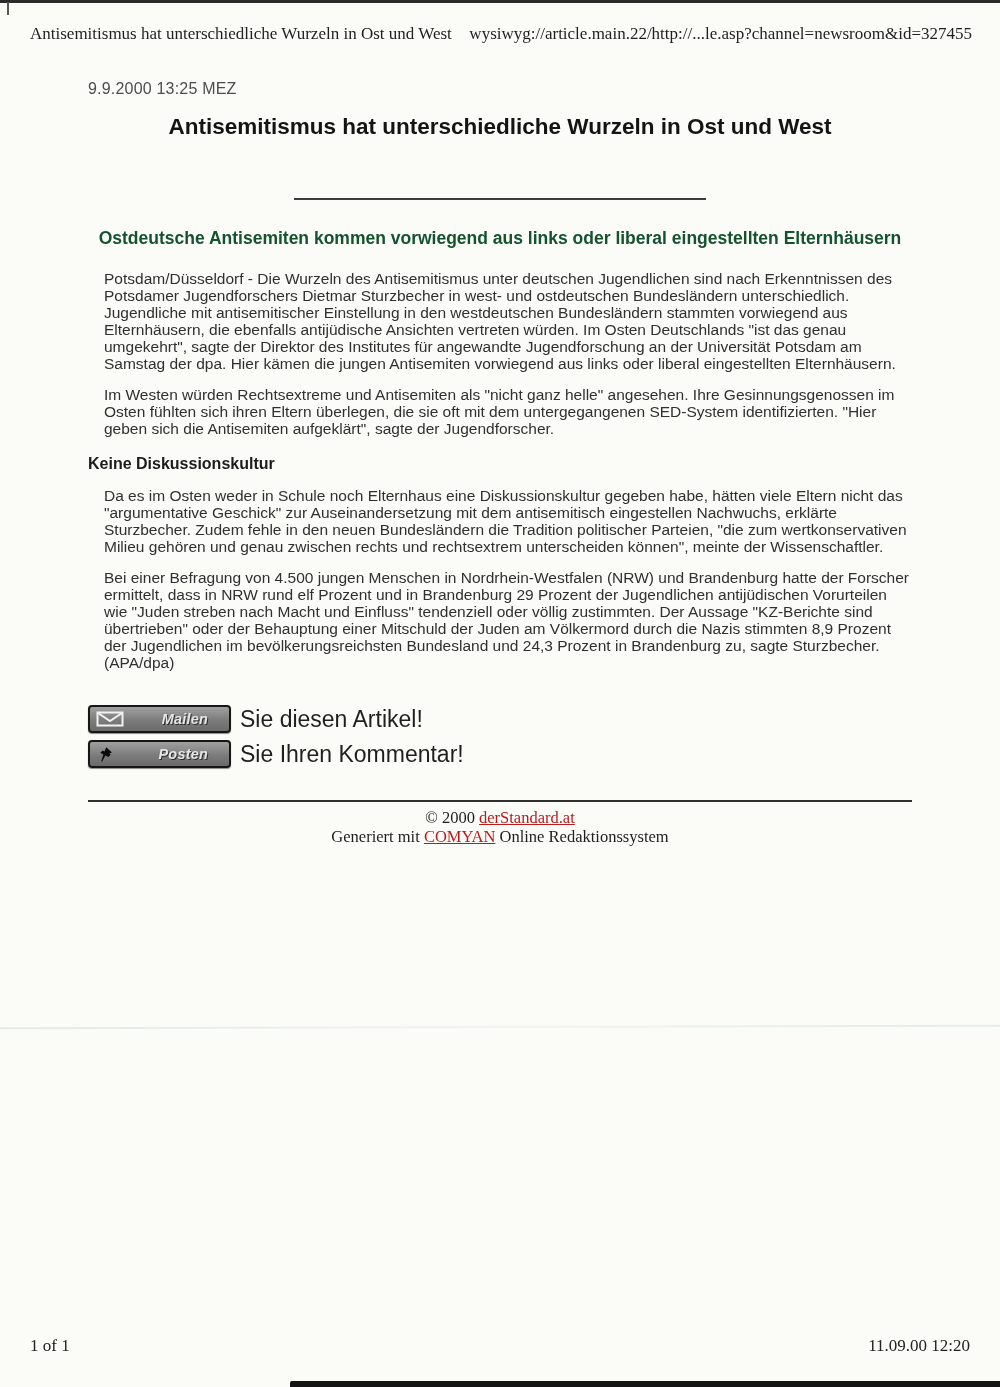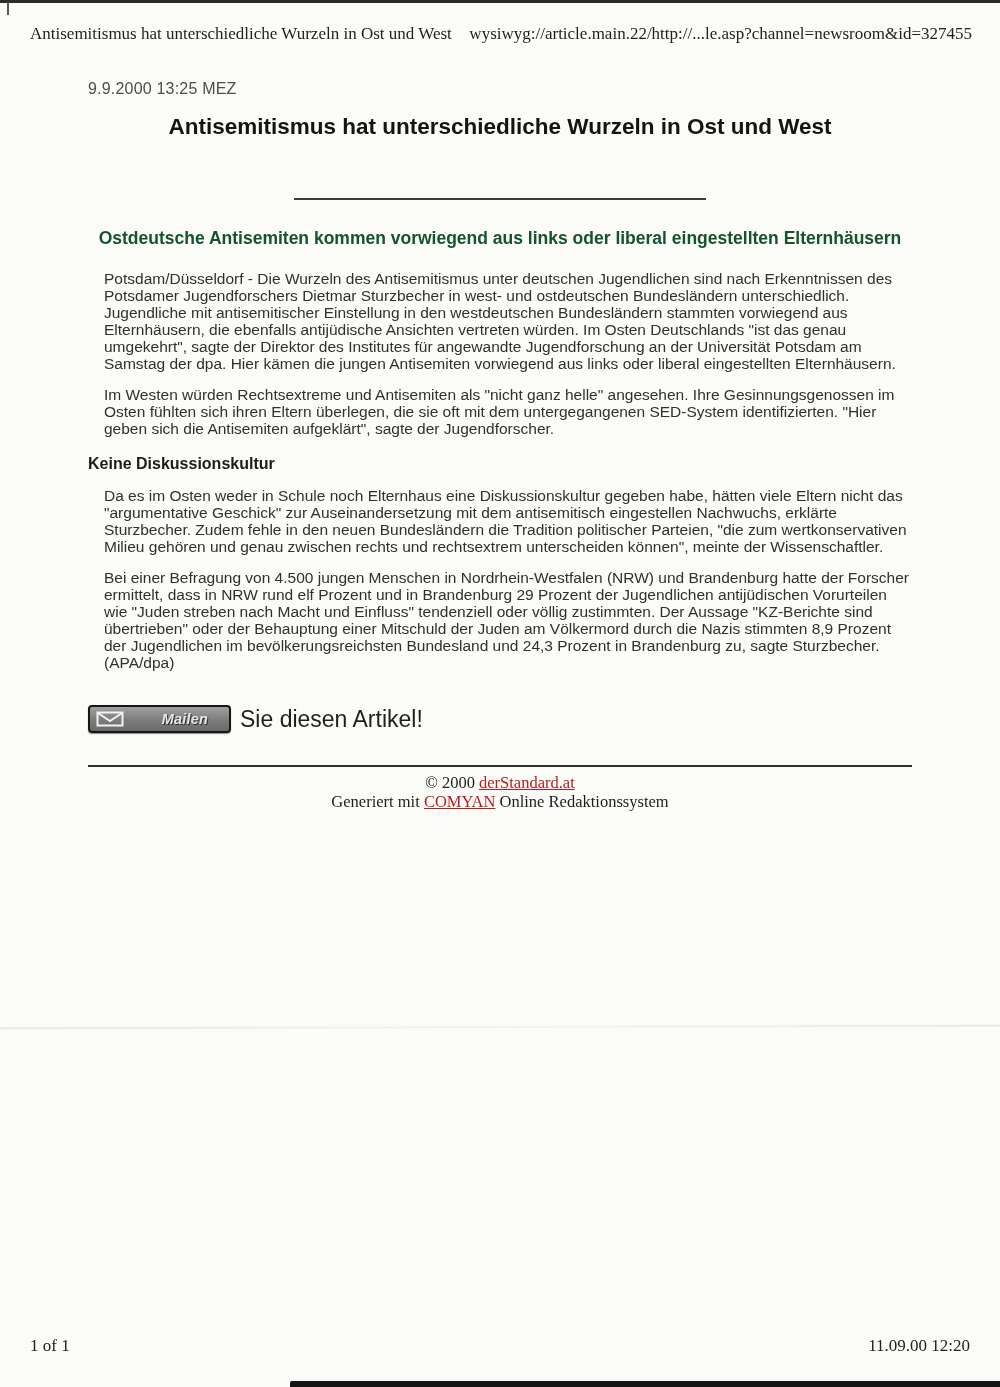--- a/index.html
+++ b/index.html
@@ -126,20 +126,31 @@
           <span class="icon">
             <svg width="28" height="16" viewBox="0 0 28 16">
               <rect x="1.5" y="1.5" width="25" height="13" fill="none" stroke="#f2f2f2" stroke-width="2"></rect>
               <path d="M2 2 L14 10 L26 2" fill="none" stroke="#f2f2f2" stroke-width="2"></path>
             </svg>
           </span>
           <span class="btn-label">Mailen</span>
         </span>
         <span class="action-text">Sie diesen Artikel!</span>
       </div>
+      <div class="action-row">
+        <span class="btn">
+          <span class="icon">
+            <svg width="18" height="17" viewBox="0 0 18 17">
+              <path d="M10.2 1.2 L16 6.6 L13.6 7.2 L14.6 9 L12.4 11 L9.4 9.4 L6 15.8 L5.2 15.2 L7.4 8.4 L4.4 6.8 L6.6 4.6 L8.6 5.4 Z" fill="#0c0c0c"></path>
+            </svg>
+          </span>
+          <span class="btn-label">Posten</span>
+        </span>
+        <span class="action-text">Sie Ihren Kommentar!</span>
+      </div>
     </div>
 
     <hr class="footer-rule">
 
     <div class="article-footer">
       <div><span>© 2000 </span><a>derStandard.at</a></div>
       <div><span>Generiert mit </span><a>COMYAN</a><span> Online Redaktionssystem</span></div>
     </div>
 
   </div>

